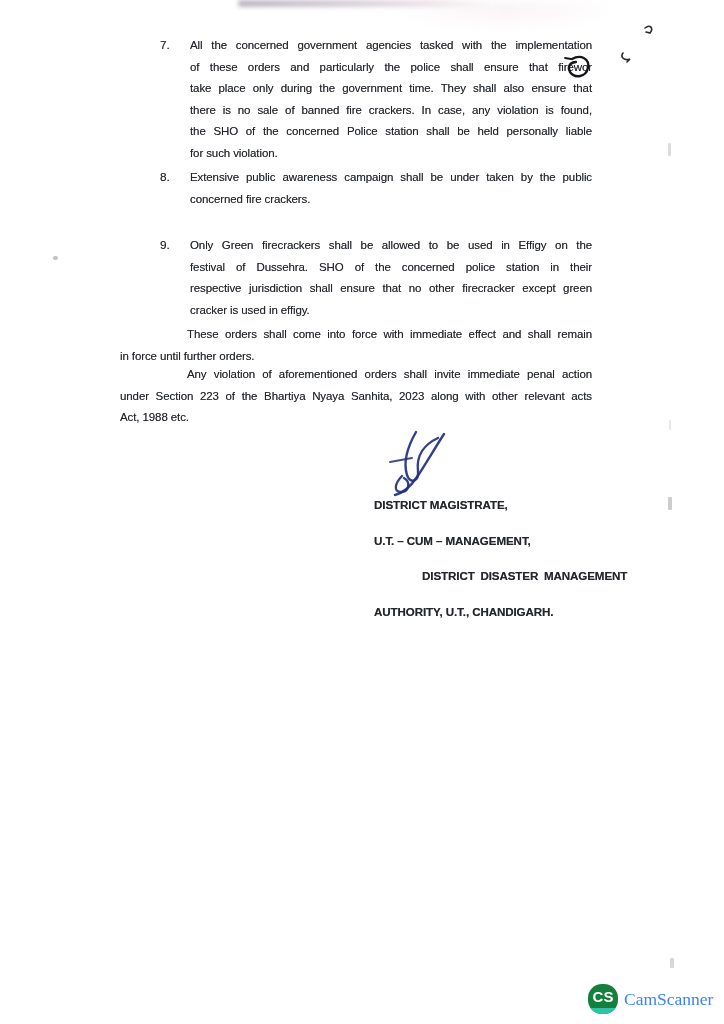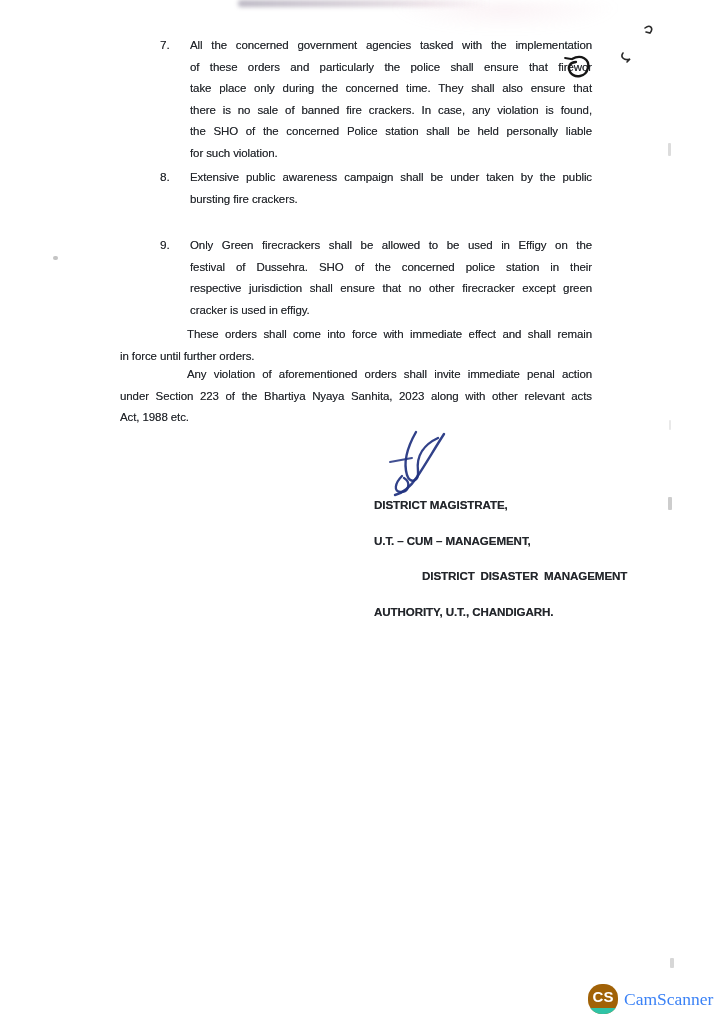--- a/index.html
+++ b/index.html
@@ -42,21 +42,21 @@
   .edge-tick { position:absolute; background:#9b9b9b; border-radius:1px; }
   .tick-1 { left:668px; top:143px; width:3px; height:13px; opacity:.35; }
   .tick-2 { left:669px; top:420px; width:2px; height:10px; opacity:.22; }
   .tick-3 { left:668px; top:497px; width:4px; height:13px; opacity:.5; }
   .tick-4 { left:670px; top:958px; width:4px; height:10px; opacity:.4; }
   .margin-dot { position:absolute; left:53px; top:256px; width:5px; height:4px;
                 background:#8a8a8a; opacity:.5; border-radius:2px; filter:blur(.4px); }
   
   .scanner-badge { position:absolute; left:588px; top:984px; display:flex;
                    align-items:center; }
-  .cs-icon { position:relative; width:30px; height:30px; background:#a16207;
+  .cs-icon { position:relative; width:30px; height:30px; background:#15803d;
              border-radius:14px; overflow:hidden; flex:0 0 auto; }
   .cs-icon .cs-text { position:absolute; top:2px; left:0; right:0; text-align:center;
              color:#ffffff; font-weight:bold; font-size:15px; line-height:22px;
              font-family:"Liberation Sans", sans-serif; }
   .cs-icon .cs-strip { position:absolute; bottom:0; left:0; right:0; height:6px;
              background:#2fc3a6; }
   .cs-name { margin-left:6px; font-family:"Liberation Serif", serif;
              font-size:17.5px; color:#3b82f6; }
 </style>
 </head>
@@ -70,37 +70,37 @@
   <svg class="svg-mark" style="left:612px; top:18px;" width="50" height="50" viewBox="0 0 50 50">
     <path d="M33,10 c5,-4 9,0 5,5 l-4,-1" fill="none" stroke="#2a2a2a" stroke-width="1.6" stroke-linecap="round"></path>
     <path d="M11,35 c-3,4 1,8 7,6 l-3,3" fill="none" stroke="#2a2a2a" stroke-width="1.6" stroke-linecap="round"></path>
   </svg>
 
   <div class="list-item" style="top:35px;">
     <span class="li-num">7.</span>
     <span class="li-lines">
       <span class="tline">All the concerned government agencies tasked with the implementation</span>
       <span class="tline">of these orders and particularly the police shall ensure that firewor</span>
-      <span class="tline">take place only during the concerned time. They shall also ensure that</span>
+      <span class="tline">take place only during the government time. They shall also ensure that</span>
       <span class="tline">there is no sale of banned fire crackers. In case, any violation is found,</span>
       <span class="tline">the SHO of the concerned Police station shall be held personally liable</span>
       <span class="tline end">for such violation.</span>
     </span>
   </div>
 
   <svg class="svg-mark" style="left:562px; top:50px;" width="34" height="34" viewBox="0 0 34 34">
     <path d="M10,9 c9,-5 18,0 16,9 c-2,9 -13,11 -18,4 c-3,-5 0,-10 6,-10" fill="none" stroke="#161616" stroke-width="2.3" stroke-linecap="round"></path>
     <path d="M3,8 l6,1" fill="none" stroke="#161616" stroke-width="1.8" stroke-linecap="round"></path>
   </svg>
 
   <div class="list-item" style="top:167px;">
     <span class="li-num">8.</span>
     <span class="li-lines">
       <span class="tline">Extensive public awareness campaign shall be under taken by the public</span>
-      <span class="tline end">bursting fire crackers.</span>
+      <span class="tline end">concerned fire crackers.</span>
     </span>
   </div>
 
   <div class="margin-dot"></div>
 
   <div class="list-item" style="top:235px;">
     <span class="li-num">9.</span>
     <span class="li-lines">
       <span class="tline">Only Green firecrackers shall be allowed to be used in Effigy on the</span>
       <span class="tline">festival of Dussehra. SHO of the concerned police station in their</span>

